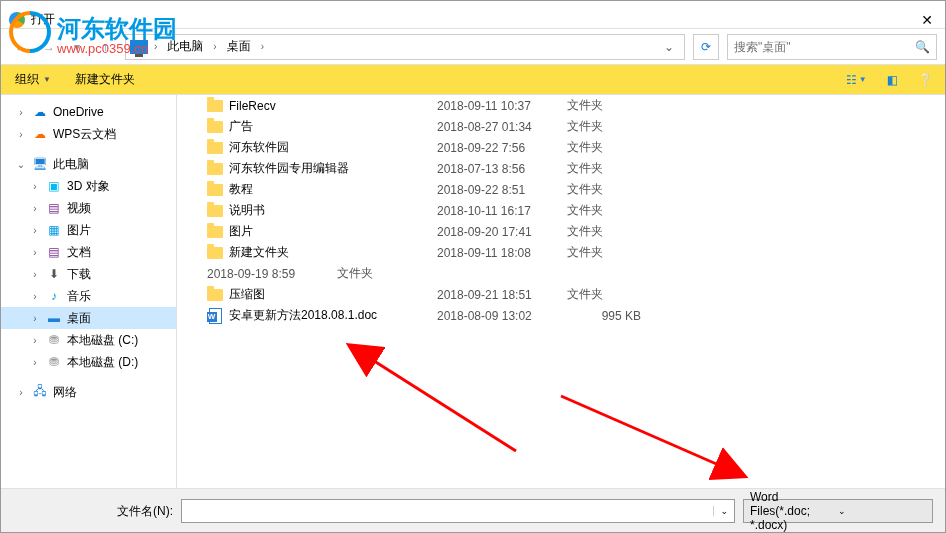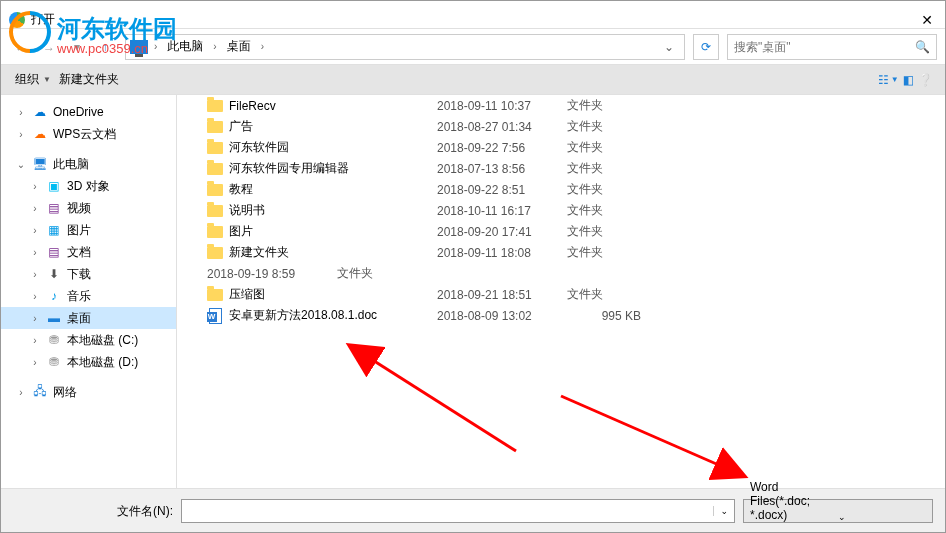--- a/index.html
+++ b/index.html
@@ -18,21 +18,21 @@
 .breadcrumb{flex:1;height:26px;border:1px solid #ccc;background:#fff;display:flex;align-items:center;padding:0 4px;gap:2px;margin:0 4px}
 .breadcrumb .pc-icon{width:18px;height:14px;background:#1e81d8;position:relative}
 .breadcrumb .pc-icon::after{content:'';position:absolute;bottom:-3px;left:5px;width:8px;height:3px;background:#555}
 .breadcrumb .sep{color:#666;font-size:10px;padding:0 4px}
 .breadcrumb .crumb{padding:2px 4px}
 .breadcrumb .dd{margin-left:auto;color:#666;padding:0 6px}
 .refresh{width:26px;height:26px;border:1px solid #ccc;display:flex;align-items:center;justify-content:center;color:#1e81d8}
 .search{width:210px;height:26px;border:1px solid #ccc;display:flex;align-items:center;padding:0 6px;margin-left:4px}
 .search input{border:none;outline:none;flex:1;font-size:12px;color:#999}
 .search .sicon{color:#666}
-.toolbar{height:30px;display:flex;align-items:center;padding:0 10px;border-bottom:1px solid #e0e0e0;background:#e5e5e5}
+.toolbar{height:30px;display:flex;align-items:center;padding:0 10px;gap:16px;border-bottom:1px solid #e0e0e0;background:#fde047}
 .toolbar .tbtn{display:flex;align-items:center;gap:4px;padding:2px 4px}
 .toolbar .tbtn .dd{font-size:8px;color:#555}
 .toolbar .spacer{flex:1}
 .toolbar .viewbtn{display:flex;align-items:center;gap:2px;color:#1e81d8;padding:2px}
 .main{display:flex;height:393px}
 .sidebar{width:176px;border-right:1px solid #e0e0e0;overflow-y:auto;padding:6px 0}
 .tree-item{display:flex;align-items:center;height:22px;padding:0 4px;gap:4px}
 .tree-item.selected{background:#cce8ff}
 .tree-item .exp{width:12px;text-align:center;color:#666;font-size:10px}
 .tree-item .ticon{width:18px;height:16px;display:flex;align-items:center;justify-content:center}
@@ -67,21 +67,21 @@
 .fc-name{width:230px;display:flex;align-items:center}
 .fc-date{width:130px;color:#555}
 .fc-type{width:120px;color:#555}
 .fc-size{width:100px;text-align:right;color:#555;padding-right:20px}
 .bottombar{height:76px;border-top:1px solid #e0e0e0;background:#f0f0f0;padding:10px 12px;display:flex;flex-direction:column;gap:10px}
 .bb-row1{display:flex;align-items:center;gap:8px}
 .bb-label{width:160px;text-align:right}
 .bb-filename{flex:1;height:24px;border:1px solid #999;background:#fff;display:flex;align-items:center}
 .bb-filename input{border:none;outline:none;flex:1;padding:0 6px}
 .bb-filename .dd{padding:0 6px;border-left:1px solid #ccc;font-size:9px}
-.bb-filter{width:190px;height:24px;border:1px solid #999;background:#e8e8e8;display:flex;align-items:flex-end;padding:0 6px}
+.bb-filter{width:190px;height:24px;border:1px solid #999;background:#e8e8e8;display:flex;align-items:center;padding:0 6px}
 .bb-filter span{flex:1}
 .bb-filter .dd{font-size:9px}
 .arrow{position:absolute;pointer-events:none;z-index:5}
 </style>
 </head>
 <body>
 
 <div class="titlebar">
   <div class="app-icon"></div>
   <div class="title">打开</div>

